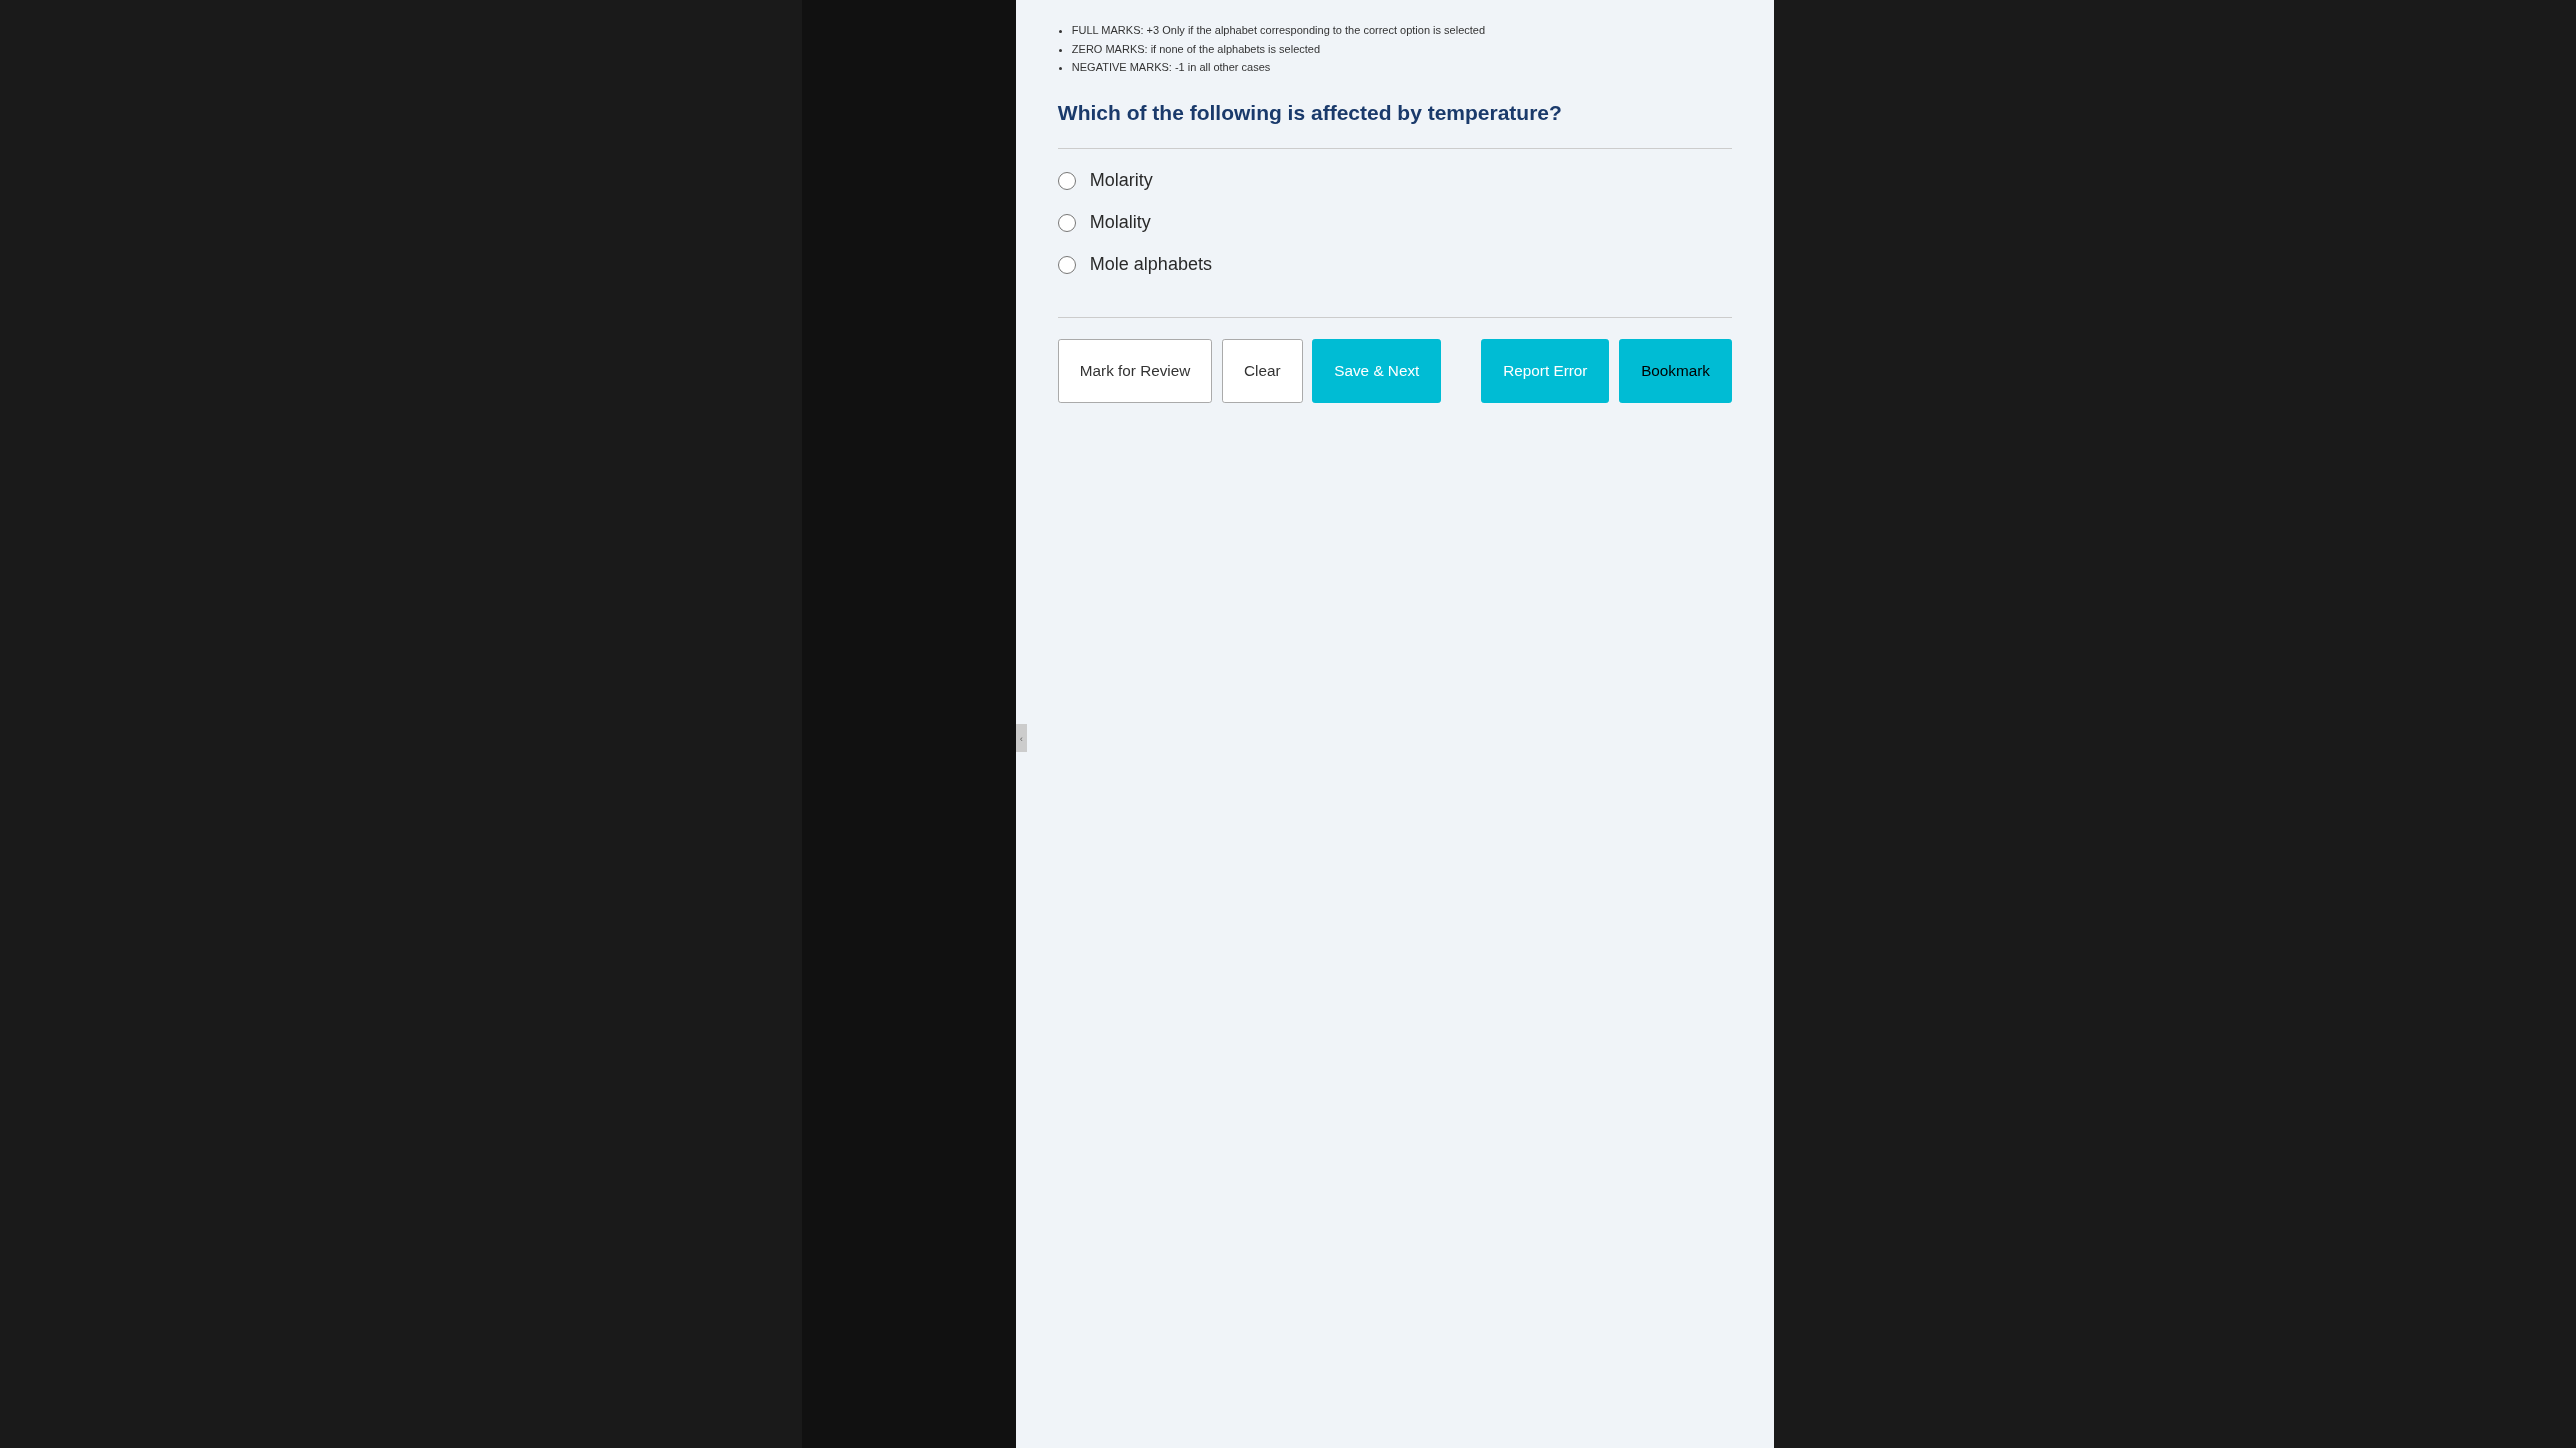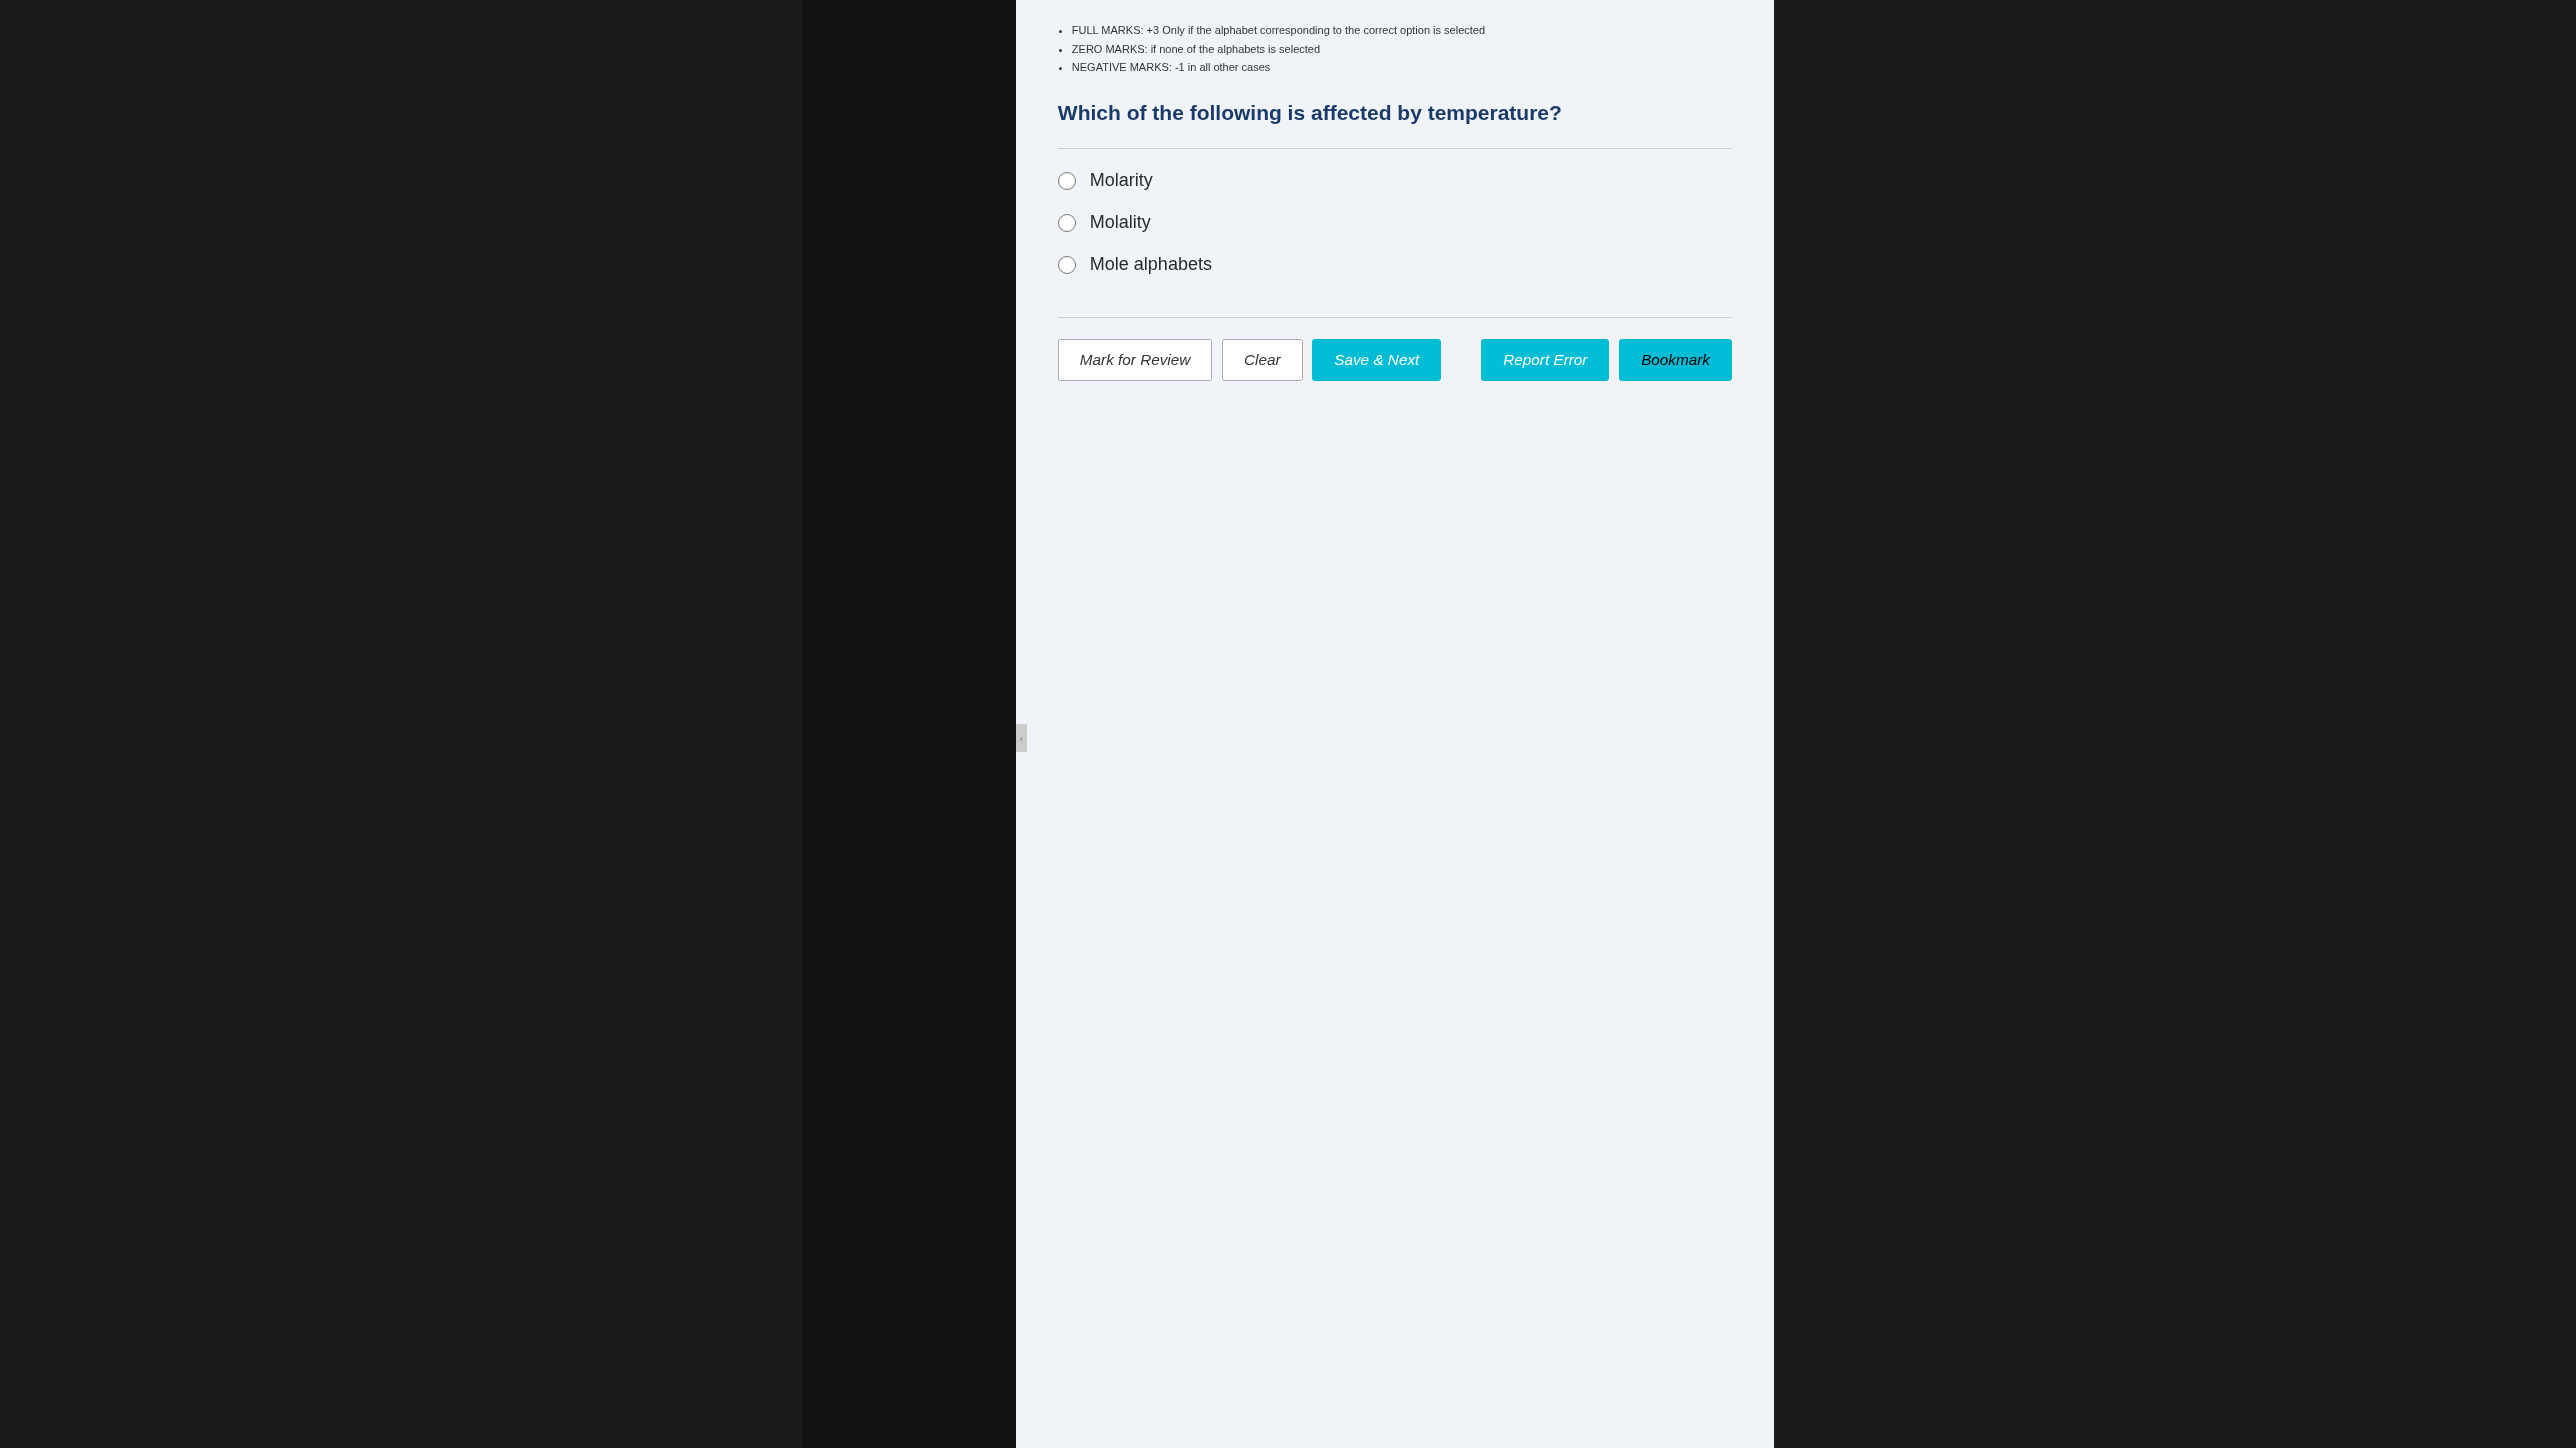--- a/index.html
+++ b/index.html
@@ -110,29 +110,28 @@
     .action-bar {
       display: flex;
       align-items: center;
       gap: 9.7px;
       border-top: 0.7px solid #ccc;
       padding-top: 21px;
       flex-wrap: wrap;
     }
 
     .btn {
-      padding: 11px 21px;
+      padding: 22px 21px;
       font-size: 15.3px;
       font-weight: 500;
       border-radius: 2.8px;
       cursor: pointer;
       border: 1.4px solid #aaa;
       background: white;
       color: #333;
-      font-style: italic;
     }
 
     .btn-outline {
       background: white;
       border: 1.4px solid #aaa;
       color: #333;
     }
 
     .btn-primary {
       background-color: #00bcd4;

